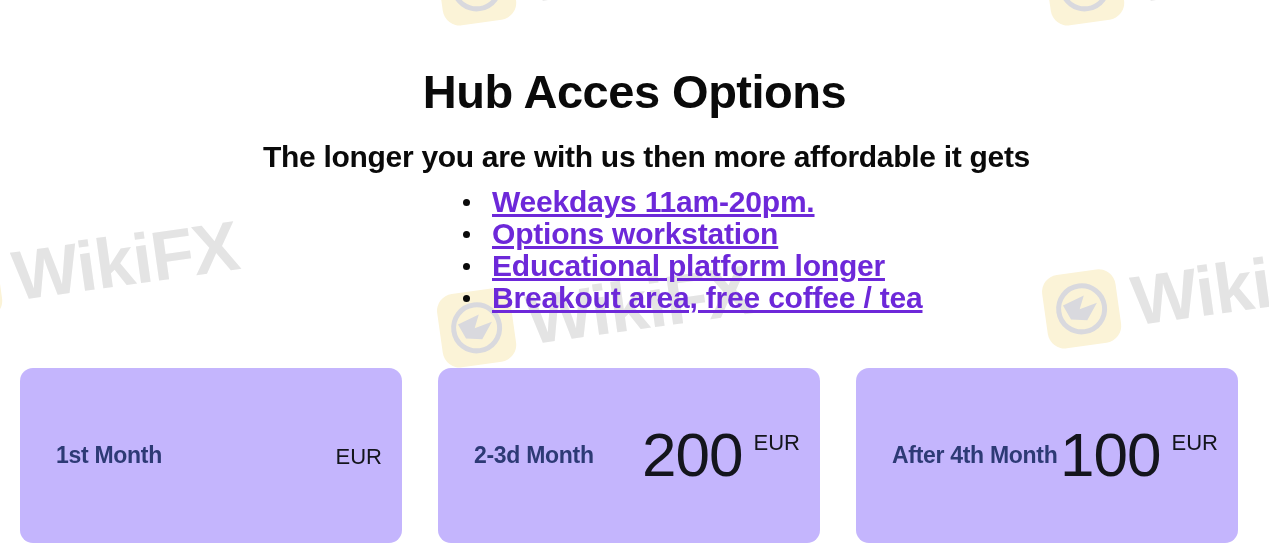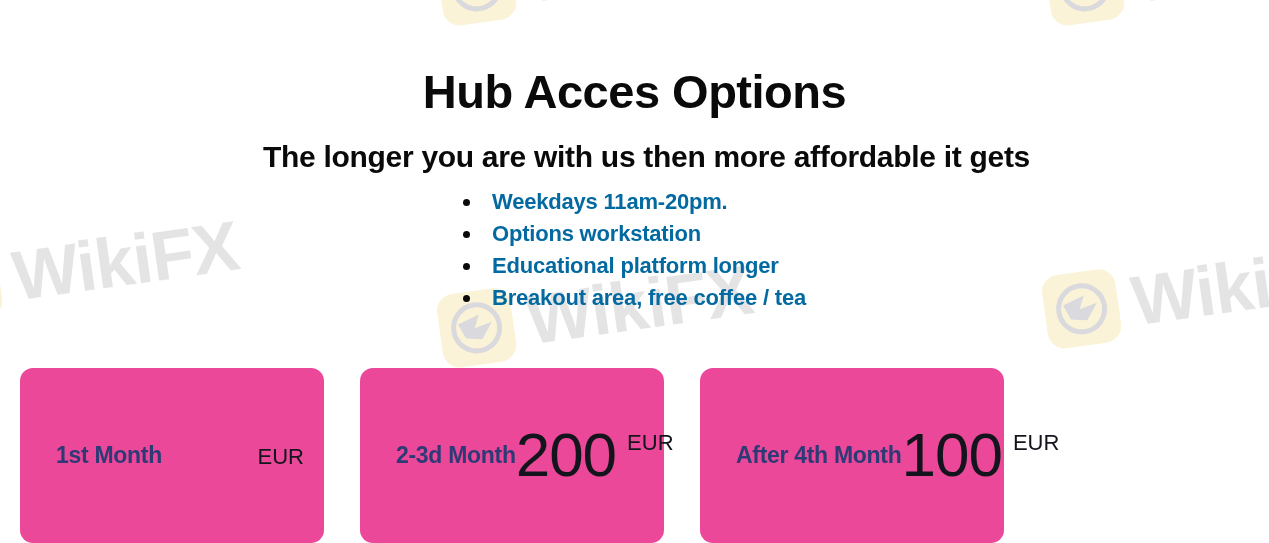--- a/index.html
+++ b/index.html
@@ -94,49 +94,50 @@
     position: absolute;
     top: 186px;
     left: 455px;
     margin: 0;
     padding: 0;
     list-style: none;
   }
   .features li {
     position: relative;
     padding-left: 37px;
-    font-size: 22px;
-    font-weight: bold;
-    color: #0369a1;
+    font-size: 30px;
+    font-weight: bold;
+    color: #6d28d9;
     line-height: 32px;
     letter-spacing: -0.2px;
     white-space: nowrap;
+    text-decoration: underline;
   }
   .features li .bullet {
     position: absolute;
     left: 8px;
     top: 13px;
     width: 7px;
     height: 7px;
     background: #0a0a0a;
     border-radius: 50%;
   }
 
   
   .cards {
     position: absolute;
     top: 368px;
     left: 20px;
     display: flex;
     gap: 36px;
   }
   .card {
-    width: 304px;
+    width: 382px;
     height: 175px;
-    background: #ec4899;
+    background: #c4b5fd;
     border-radius: 13px;
     display: flex;
     align-items: center;
     box-sizing: border-box;
     padding: 0 20px 0 36px;
   }
   .card-label {
     font-size: 23px;
     font-weight: bold;
     color: #2d3a75;

